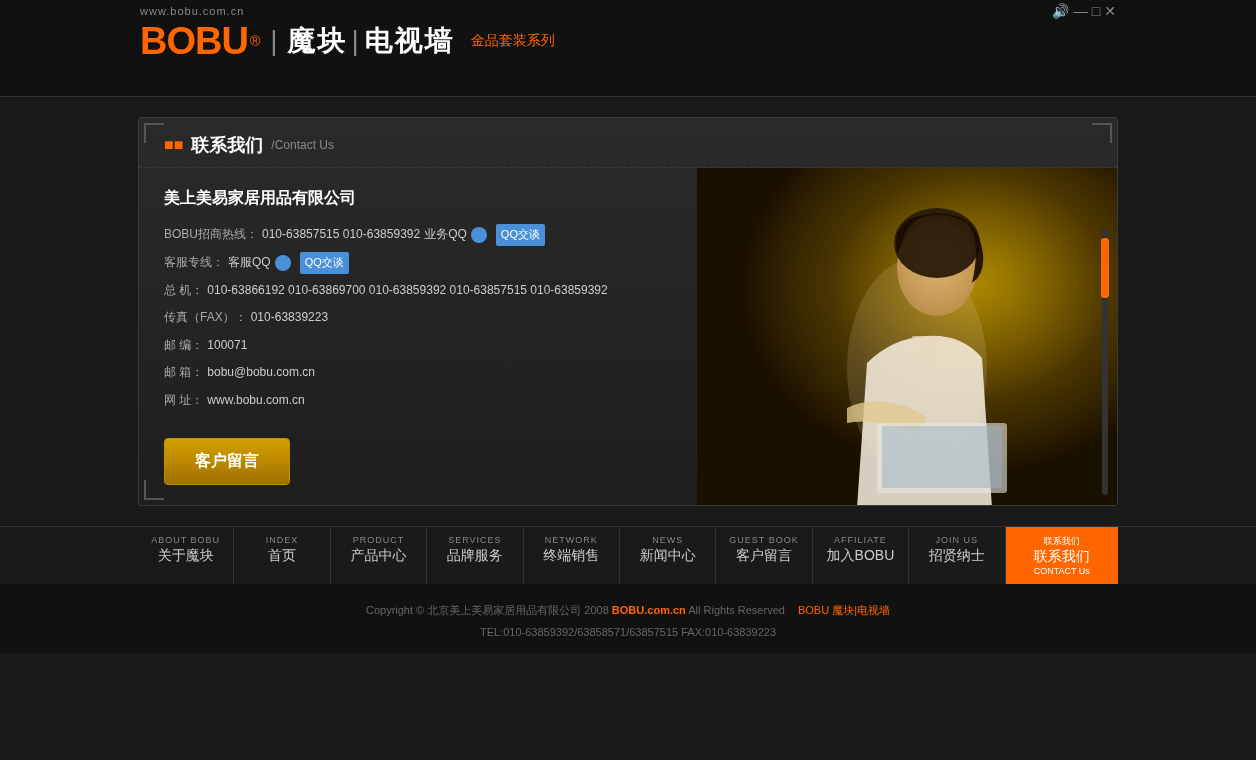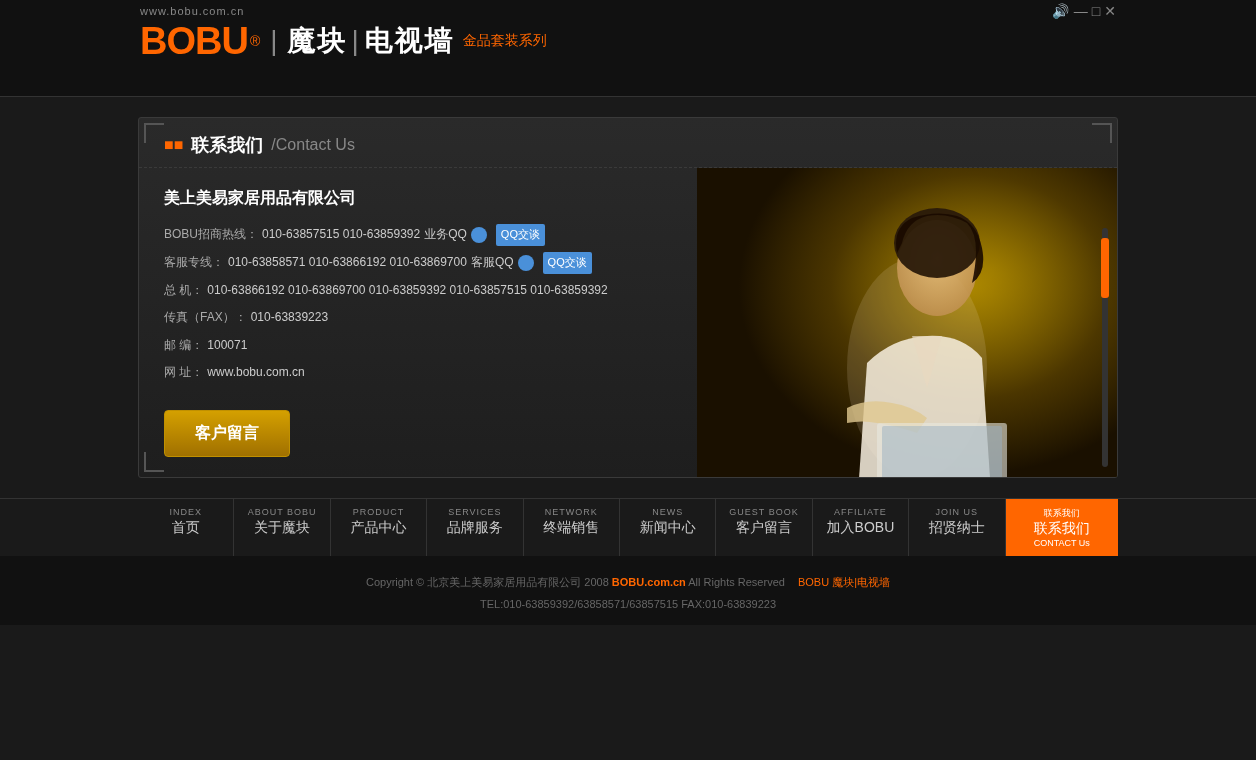--- a/index.html
+++ b/index.html
@@ -70,21 +70,21 @@
     .logo-subtitle {
       color: #fff;
       font-size: 28px;
       font-weight: bold;
       font-family: 'SimHei', sans-serif;
       letter-spacing: 2px;
     }
     .logo-series {
       color: #ff6600;
       font-size: 14px;
-      margin-left: 8px;
+      margin-left: 16px;
       font-family: 'SimSun', sans-serif;
     }
 
     
     #main {
       width: 980px;
       margin: 0 auto;
       padding: 20px 0;
     }
 
@@ -125,21 +125,21 @@
       font-weight: bold;
     }
     .title-cn {
       color: #fff;
       font-size: 18px;
       font-weight: bold;
       font-family: 'SimHei', sans-serif;
     }
     .title-en {
       color: #888;
-      font-size: 16px;
+      font-size: 12px;
       text-align: center;
     }
 
     
     .content-body {
       display: flex;
       position: relative;
     }
 
     
@@ -354,21 +354,20 @@
         <div class="info-row">
           <span class="label">BOBU招商热线：</span>
           <span>010-63857515   010-63859392</span>
           <span>业务QQ</span>
           <span class="qq-icon"></span>
           <span class="qq-btn">QQ交谈</span>
         </div>
 
         <div class="info-row">
           <span class="label">客服专线：</span>
-          <span>010-63858571  010-63866192  010-63869700</span>
           <span>客服QQ</span>
           <span class="qq-icon"></span>
           <span class="qq-btn">QQ交谈</span>
         </div>
 
 
         <div class="info-row">
           <span class="label">总    机：</span>
           <span>010-63866192  010-63869700  010-63859392  010-63857515  010-63859392</span>
         </div>
@@ -377,20 +376,24 @@
           <span class="label">传真（FAX）：</span>
           <span>010-63839223</span>
         </div>
 
 
         <div class="info-row">
           <span class="label">邮    编：</span>
           <span>100071</span>
         </div>
 
+        <div class="info-row">
+          <span class="label">邮    箱：</span>
+          <span>bobu@bobu.com.cn</span>
+        </div>
 
         <div class="info-row">
           <span class="label">网    址：</span>
           <span>www.bobu.com.cn</span>
         </div>
 
         <div>
           <button class="message-btn">客户留言</button>
         </div>
       </div>
@@ -436,26 +439,26 @@
           <div class="scrollbar-thumb"></div>
         </div>
       </div>
     </div>
   </div>
 </div>
 
 <div id="nav">
   <div class="nav-inner">
     <div class="nav-item">
+      <span class="nav-en">ABOUT BOBU</span>
+      <span class="nav-cn">关于魔块</span>
+    </div>
+    <div class="nav-item">
       <span class="nav-en">INDEX</span>
       <span class="nav-cn">首页</span>
-    </div>
-    <div class="nav-item">
-      <span class="nav-en">ABOUT BOBU</span>
-      <span class="nav-cn">关于魔块</span>
     </div>
     <div class="nav-item">
       <span class="nav-en">PRODUCT</span>
       <span class="nav-cn">产品中心</span>
     </div>
     <div class="nav-item">
       <span class="nav-en">SERVICES</span>
       <span class="nav-cn">品牌服务</span>
     </div>
     <div class="nav-item">

